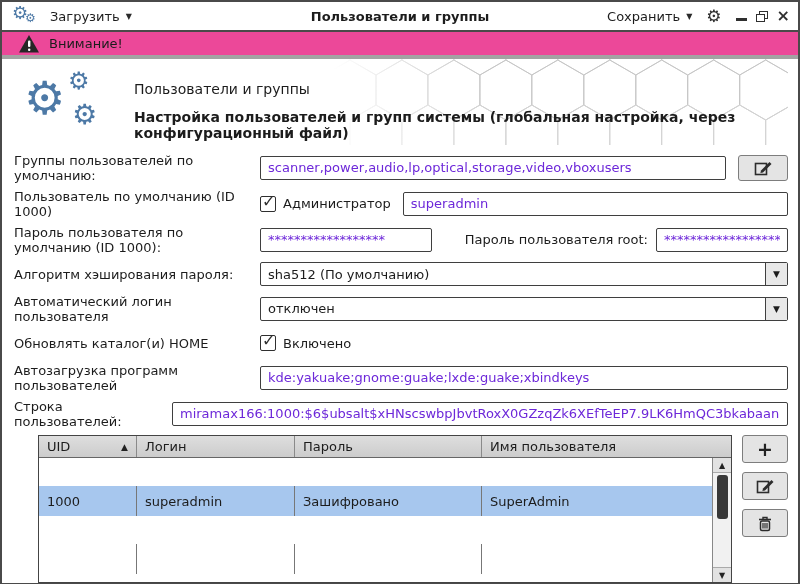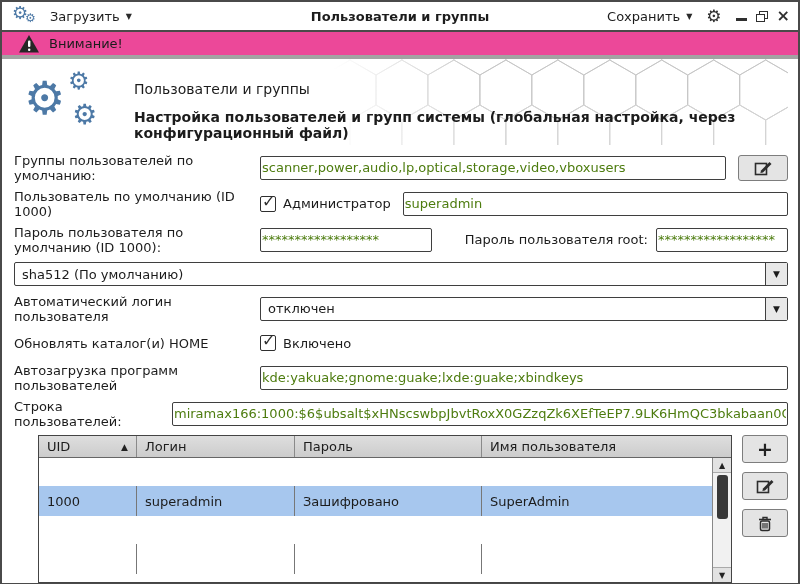--- a/index.html
+++ b/index.html
@@ -65,22 +65,22 @@
   .apphead-logo .g3 { position: absolute; left: 48px; top: 28px; font-size: 28px; line-height: 28px; }
   .apphead-text { position: absolute; left: 120px; top: 22px; right: 0; z-index: 2; }
   .apphead-title { font-size: 14px; margin-bottom: 12px; }
   .apphead-sub { font-size: 14px; font-weight: bold; }
   
   .form-row { display: flex; align-items: center; height: 27px; margin-top: 9px; flex: 0 0 24px; }
   .lbl { flex: 0 0 246px; padding-right: 6px; }
   .lbl-narrow { flex: 0 0 158px; }
   .tinput {
     height: 24px; border: 1.5px solid #3f3f3f; border-radius: 2px;
-    background: #fff; font-family: inherit; font-size: 13px; color: #4d7c0f;
-    padding: 0 1px; outline: none; width: 100%;
+    background: #fff; font-family: inherit; font-size: 13px; color: #6d28d9;
+    padding: 0 7px; outline: none; width: 100%;
   }
   .grow { flex: 1 1 auto; min-width: 0; }
   .w172 { flex: 0 0 172px; } .w132 { flex: 0 0 132px; }
   .lbl-right { flex: 1 1 auto; text-align: right; padding-right: 8px; }
   .iconbtn {
     width: 50px; height: 26px; margin-left: 12px; flex: 0 0 50px;
     background: #e4e4e4; border: 1.5px solid #7d7d7d; border-radius: 3px;
     display: flex; align-items: center; justify-content: center;
   }
   .checkbox {
@@ -277,20 +277,21 @@
     </div>
 
     <div class="form-row">
       <span class="lbl">Пароль пользователя по умолчанию (ID 1000):</span>
       <input class="tinput w172" type="text" value="******************" style="">
       <span class="lbl-right">Пароль пользователя root:</span>
       <input class="tinput w132" type="text" value="******************" style="">
     </div>
 
     <div class="form-row">
+      <span class="lbl">Алгоритм хэширования пароля:</span>
       <div class="combo">
         <span class="combo-text">sha512 (По умолчанию)</span>
         <span class="combo-arrow">▼</span>
       </div>
     </div>
 
     <div class="form-row">
       <span class="lbl">Автоматический логин пользователя</span>
       <div class="combo">
         <span class="combo-text">отключен</span>

